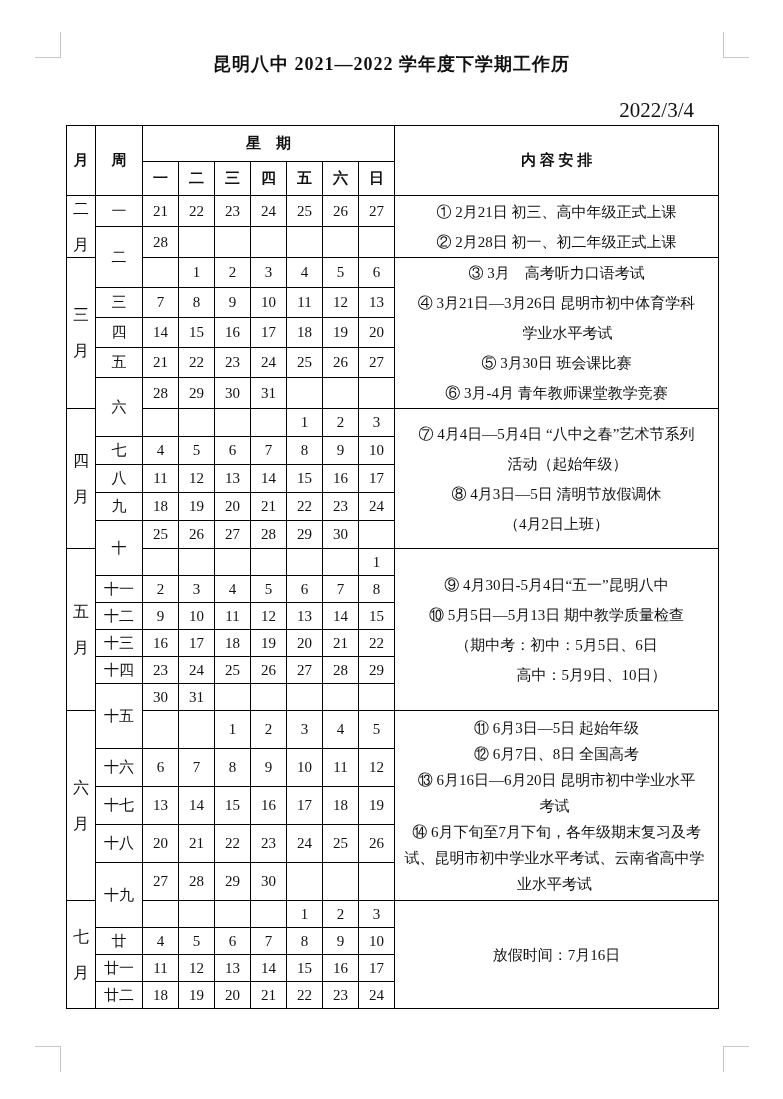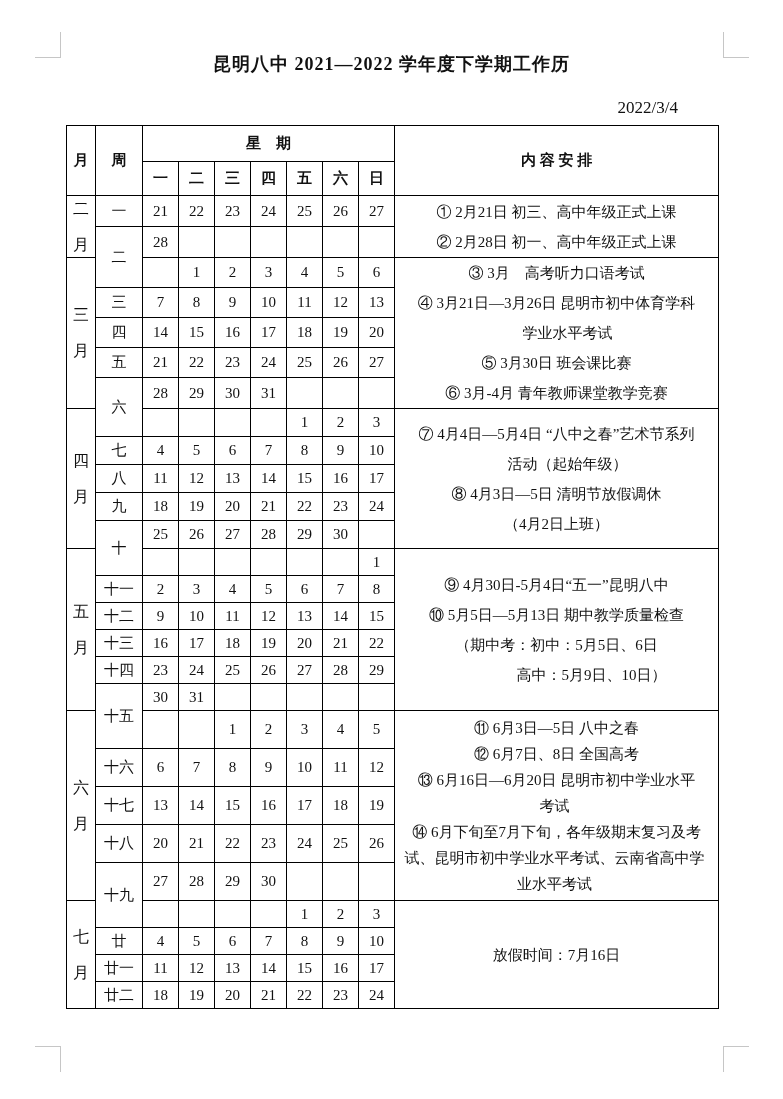--- a/index.html
+++ b/index.html
@@ -12,21 +12,21 @@
   .mark{position:absolute;width:25px;height:25px;border:0 solid #c6c6c6;}
   .mark.tl{left:35px;top:32px;border-right-width:1px;border-bottom-width:1px;}
   .mark.tr{left:723px;top:32px;border-left-width:1px;border-bottom-width:1px;}
   .mark.bl{left:35px;top:1046px;border-right-width:1px;border-top-width:1px;}
   .mark.br{left:723px;top:1046px;border-left-width:1px;border-top-width:1px;}
 
   .title{
     position:absolute;top:52px;left:0;width:100%;text-align:center;
     font-size:18px;font-weight:bold;letter-spacing:1px;white-space:nowrap;
   }
-  .doc-date{position:absolute;top:98px;right:105px;font-size:17px;}
+  .doc-date{position:absolute;top:98px;right:89px;font-size:21px;}
 
   table.cal{
     position:absolute;left:66px;top:125px;border-collapse:collapse;table-layout:fixed;
   }
   table.cal td{
     border:1px solid #000;padding:0;text-align:center;vertical-align:middle;
     font-size:15px;overflow:hidden;
   }
   tr.h1{height:36px;} tr.h2{height:34px;}
   td.hdr{font-weight:bold;font-size:16px;margin-left:46px;}
@@ -94,21 +94,21 @@
         <td class="week-cell" rowspan="1">一</td>
         <td class="day-cell">21</td>
         <td class="day-cell">22</td>
         <td class="day-cell">23</td>
         <td class="day-cell">24</td>
         <td class="day-cell">25</td>
         <td class="day-cell">26</td>
         <td class="day-cell">27</td>
         <td class="content-cell" rowspan="2">
           <div class="line">① 2月21日 初三、高中年级正式上课</div>
-          <div class="line">② 2月28日 初一、高中年级正式上课</div>
+          <div class="line">② 2月28日 初一、初二年级正式上课</div>
         </td>
       </tr>
       <tr class="sec-feb">
         <td class="week-cell" rowspan="2">二</td>
         <td class="day-cell">28</td>
         <td class="day-cell"></td>
         <td class="day-cell"></td>
         <td class="day-cell"></td>
         <td class="day-cell"></td>
         <td class="day-cell"></td>
@@ -316,21 +316,21 @@
           </div>
         </td>
         <td class="day-cell"></td>
         <td class="day-cell"></td>
         <td class="day-cell">1</td>
         <td class="day-cell">2</td>
         <td class="day-cell">3</td>
         <td class="day-cell">4</td>
         <td class="day-cell">5</td>
         <td class="content-cell" rowspan="5">
-          <div class="line">⑪ 6月3日—5日 八中之春</div>
+          <div class="line">⑪ 6月3日—5日 起始年级</div>
           <div class="line">⑫ 6月7日、8日 全国高考</div>
           <div class="line">⑬ 6月16日—6月20日 昆明市初中学业水平</div>
           <div class="line" style="margin-left: -4px;">考试</div>
           <div class="line">⑭ 6月下旬至7月下旬，各年级期末复习及考</div>
           <div class="line" style="margin-left: -4px;">试、昆明市初中学业水平考试、云南省高中学</div>
           <div class="line" style="margin-left: -4px; font-family: Liberation Serif, serif;">业水平考试</div>
         </td>
       </tr>
       <tr class="sec-jun">
         <td class="week-cell" rowspan="1">十六</td>

